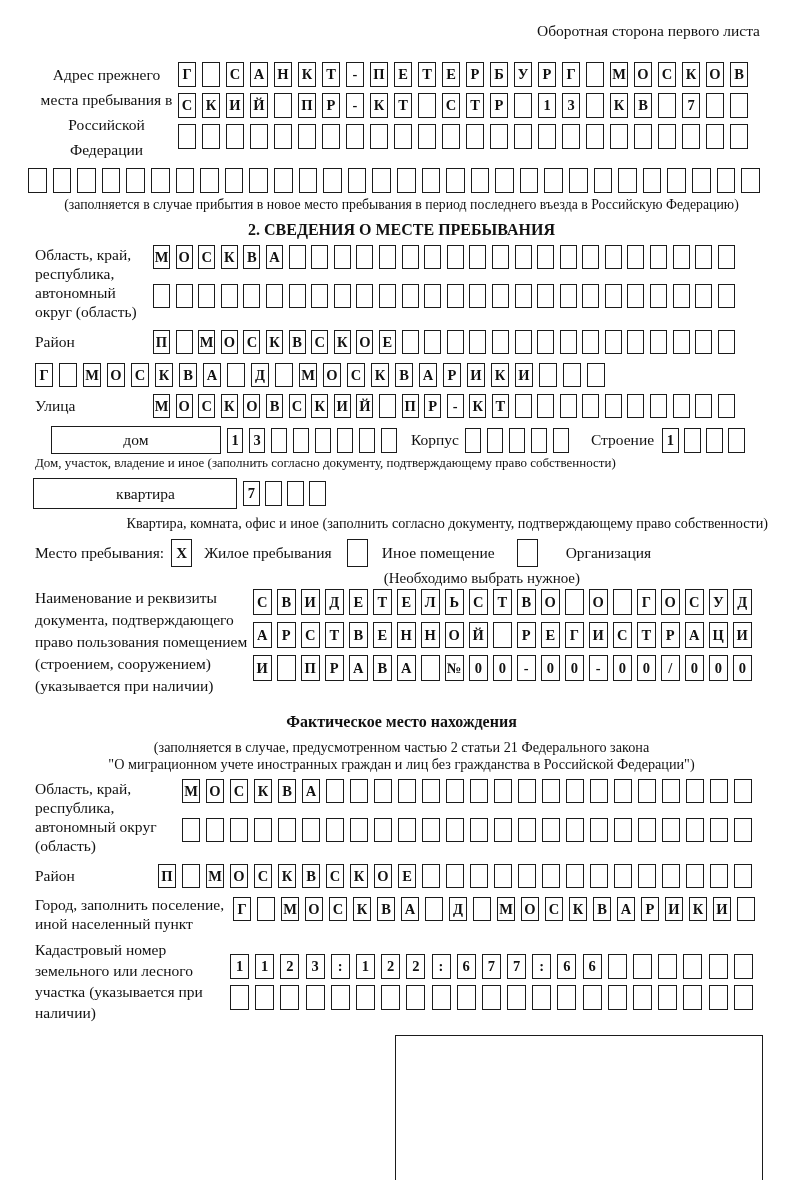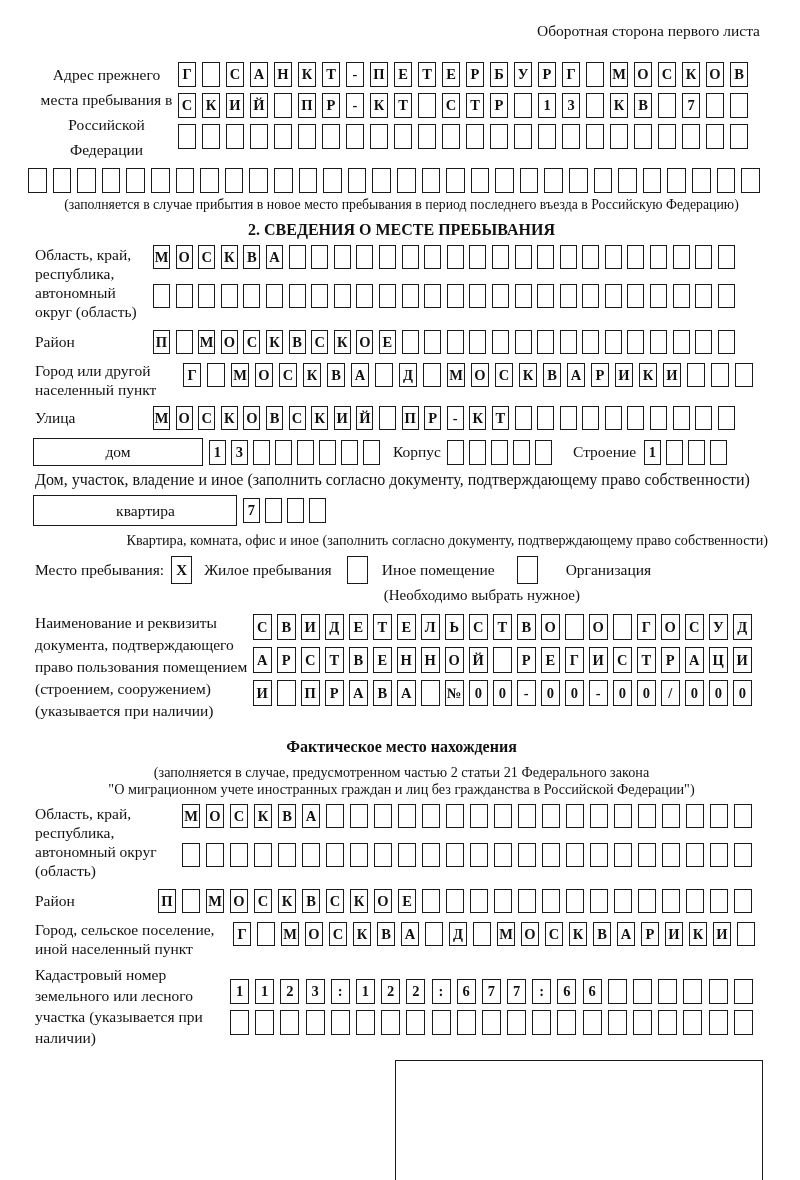--- a/index.html
+++ b/index.html
@@ -272,21 +272,20 @@
         <div class="cell"></div>
         <div class="cell"></div>
         <div class="cell"></div>
         <div class="cell"></div>
         <div class="cell"></div>
         <div class="cell"></div>
       </div>
   </div>
 
   <div class="frow" style="margin-top:7px;">
-    <div class="lbl w148">Город или другой населенный пункт</div>
     <div class="cellrow cells-c" style="margin-top:2px;">
         <div class="cell">Г</div>
         <div class="cell"></div>
         <div class="cell">М</div>
         <div class="cell">О</div>
         <div class="cell">С</div>
         <div class="cell">К</div>
         <div class="cell">В</div>
         <div class="cell">А</div>
         <div class="cell"></div>
@@ -333,21 +332,21 @@
         <div class="cell"></div>
         <div class="cell"></div>
         <div class="cell"></div>
         <div class="cell"></div>
         <div class="cell"></div>
         <div class="cell"></div>
         <div class="cell"></div>
       </div>
   </div>
 
-  <div class="frow" style="margin:8px 0 0 -2px; align-items:center;">
+  <div class="frow" style="margin:8px 0 0 -2px; align-items:center;justify-content:center;">
     <div class="fieldbox" style="width:170px;">дом</div>
     <div class="cellrow cells-d" style="margin-left:6px;">
         <div class="cell">1</div>
         <div class="cell">3</div>
         <div class="cell"></div>
         <div class="cell"></div>
         <div class="cell"></div>
         <div class="cell"></div>
         <div class="cell"></div>
         <div class="cell"></div>
@@ -361,21 +360,21 @@
         <div class="cell"></div>
       </div>
     <div class="inline-lbl" style="margin-left:16px;">Строение</div>
     <div class="cellrow cells-d" style="margin-left:8px;">
         <div class="cell">1</div>
         <div class="cell"></div>
         <div class="cell"></div>
         <div class="cell"></div>
       </div>
   </div>
-  <div class="note" style="text-align:left; margin-top:5px; font-size:16px;">Дом, участок, владение и иное (заполнить согласно документу, подтверждающему право собственности)</div>
+  <div class="note" style="text-align:left; font-size:13px;">Дом, участок, владение и иное (заполнить согласно документу, подтверждающему право собственности)</div>
 
   <div class="frow" style="margin:7px 0 0 -2px; align-items:center;">
     <div class="fieldbox" style="width:204px; height:31px;padding-left:21px;">квартира</div>
     <div class="cellrow cells-d" style="margin-left:6px;">
         <div class="cell">7</div>
         <div class="cell"></div>
         <div class="cell"></div>
         <div class="cell"></div>
       </div>
   </div>
@@ -385,21 +384,21 @@
     <div class="inline-lbl">Место пребывания:</div>
     <div class="cbox" style="margin-left:7px;">X</div>
     <div class="inline-lbl" style="margin-left:12px;">Жилое пребывания</div>
     <div class="cbox" style="margin-left:15px;"></div>
     <div class="inline-lbl" style="margin-left:14px;">Иное помещение</div>
     <div class="cbox" style="margin-left:22px;"></div>
     <div class="inline-lbl" style="margin-left:28px;">Организация</div>
   </div>
   <div class="note" style="width:330px; margin-left:215px; margin-top:3px; font-size:15px;text-align:right;">(Необходимо выбрать нужное)</div>
 
-  <div class="frow" style="margin-top:8px;">
+  <div class="frow" style="">
     <div class="lbl w218" style="line-height:22px;">Наименование и реквизиты документа, подтверждающего право пользования помещением (строением, сооружением) (указывается при наличии)</div>
     <div class="rows" style="gap:7px; margin-top:2px;">
       <div class="cellrow cells-e">
           <div class="cell">С</div>
           <div class="cell">В</div>
           <div class="cell">И</div>
           <div class="cell">Д</div>
           <div class="cell">Е</div>
           <div class="cell">Т</div>
           <div class="cell">Е</div>
@@ -554,21 +553,21 @@
         <div class="cell"></div>
         <div class="cell"></div>
         <div class="cell"></div>
         <div class="cell"></div>
         <div class="cell"></div>
         <div class="cell"></div>
       </div>
   </div>
 
   <div class="frow" style="margin-top:7px;">
-    <div class="lbl w198">Город, сельское поселение, иной населенный пункт</div>
+    <div class="lbl w198">Город, заполнить поселение, иной населенный пункт</div>
     <div class="cellrow cells-c" style="margin-top:2px;">
         <div class="cell">Г</div>
         <div class="cell"></div>
         <div class="cell">М</div>
         <div class="cell">О</div>
         <div class="cell">С</div>
         <div class="cell">К</div>
         <div class="cell">В</div>
         <div class="cell">А</div>
         <div class="cell"></div>

